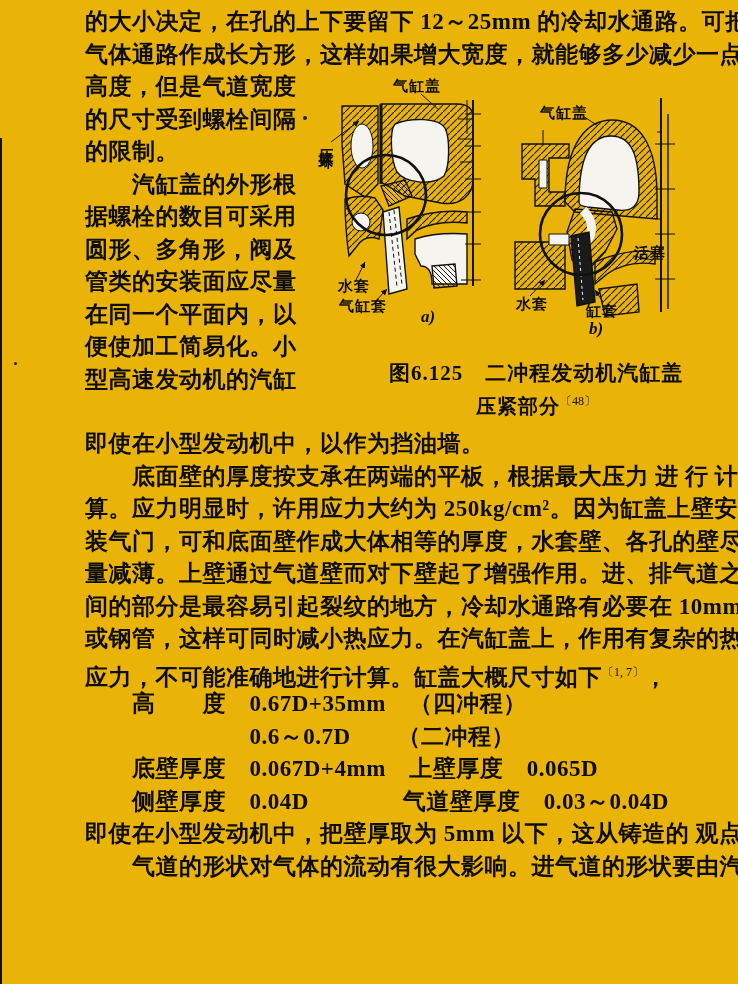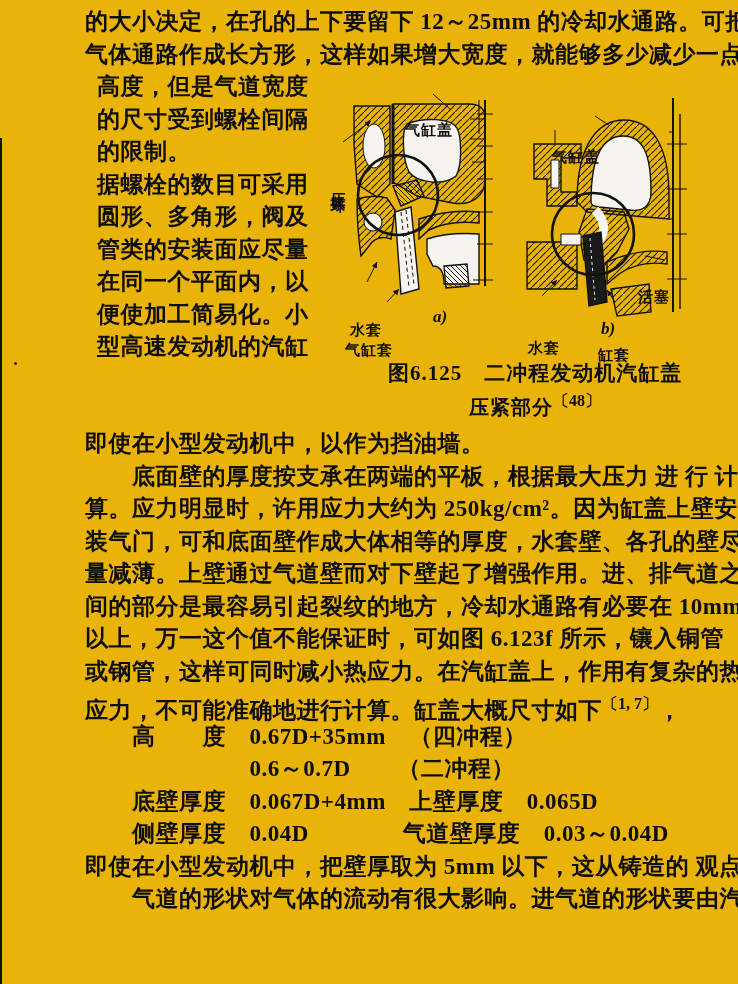--- a/index.html
+++ b/index.html
@@ -12,33 +12,33 @@
     color:#0d0d0d;
     font-weight:700;
   }
   .textarea{position:absolute;left:85px;top:6px;width:640px;}
   .line{
     height:32.5px;line-height:32.5px;
     font-size:23px;letter-spacing:0.5px;
     white-space:pre;overflow:visible;
   }
   .columns{display:flex;}
-  .leftcol{width:232px;flex:0 0 232px;margin-left:12px;}
+  .leftcol{width:232px;flex:0 0 232px;}
   .figwrap{position:relative;width:406px;height:357px;flex:0 0 406px;}
   .figsvg{position:absolute;left:0;top:13px;}
   .figlabel{
     position:absolute;font-size:15px;line-height:1.2;
-    font-weight:700;white-space:nowrap;letter-spacing:1px;margin-top:44px;
+    font-weight:700;white-space:nowrap;letter-spacing:1px;
   }
   .vert{writing-mode:vertical-rl;letter-spacing:3px;}
   .figtag{position:absolute;font-size:17px;font-weight:700;font-style:italic;}
-  .caption{position:absolute;left:3px;top:287px;width:100%;text-align:center;}
+  .caption{position:absolute;left:16px;top:287px;width:100%;text-align:center;}
   .cap1{font-size:21px;font-weight:700;letter-spacing:1px;height:30px;line-height:30px;white-space:pre;}
   .cap2{font-size:20px;font-weight:700;letter-spacing:1px;height:26px;line-height:26px;}
-  sup{font-size:16px;font-weight:700;vertical-align:super;letter-spacing:0;}
+  sup{font-size:12px;font-weight:400;vertical-align:super;letter-spacing:0;}
   .edge-line{position:absolute;left:0;top:138px;width:2px;height:846px;background:#111;}
   .speck{position:absolute;background:#222;border-radius:50%;}
 </style>
 </head>
 <body>
 
 <div class="page">
   <div class="edge-line"></div>
   <div class="speck" style="left:303px;top:116px;width:4px;height:4px;"></div>
   <div class="speck" style="left:14px;top:362px;width:3px;height:3px;"></div>
@@ -46,20 +46,21 @@
   <div class="textarea">
 
     <div class="line">的大小决定，在孔的上下要留下 12～25mm 的冷却水通路。可把</div>
     <div class="line">气体通路作成长方形，这样如果增大宽度，就能够多少减少一点</div>
 
     <div class="columns">
       <div class="leftcol">
         <div class="line">高度，但是气道宽度</div>
         <div class="line">的尺寸受到螺栓间隔</div>
         <div class="line">的限制。</div>
+        <div class="line">　　汽缸盖的外形根</div>
         <div class="line">据螺栓的数目可采用</div>
         <div class="line">圆形、多角形，阀及</div>
         <div class="line">管类的安装面应尽量</div>
         <div class="line">在同一个平面内，以</div>
         <div class="line">便使加工简易化。小</div>
         <div class="line">型高速发动机的汽缸</div>
       </div>
 
       <div class="figwrap">
         <svg class="figsvg" width="406" height="258" viewBox="0 0 406 258">
@@ -142,43 +143,42 @@
             <path d="M266,32 L281,42" stroke-width="1"></path>
             <path d="M213,212 L228,196" stroke-width="1" marker-end="url(#arr)"></path>
             <path d="M286,218 L278,206" stroke-width="1" marker-end="url(#arr)"></path>
             <path d="M316,172 L336,176" stroke-width="1"></path>
           </g>
         </svg>
 
         <div class="figlabel" style="left:76px;top:6px;">气缸盖</div>
         <div class="figlabel vert" style="left:0px;top:66px;">压紧环</div>
         <div class="figlabel" style="left:21px;top:206px;">水套</div>
-        <div class="figlabel" style="left:16px;top:226px;">气缸套</div>
+        <div class="figlabel" style="left:22px;top:226px;">气缸套</div>
         <div class="figtag" style="left:104px;top:236px;">a)</div>
 
         <div class="figlabel" style="left:223px;top:33px;">气缸盖</div>
-        <div class="figlabel" style="left:309px;top:173px;">活塞</div>
+        <div class="figlabel" style="left:317px;top:173px;">活塞</div>
         <div class="figlabel" style="left:199px;top:224px;">水套</div>
         <div class="figlabel" style="left:269px;top:231px;">缸套</div>
         <div class="figtag" style="left:272px;top:248px;">b)</div>
 
         <div class="caption">
           <div class="cap1">图6.125　二冲程发动机汽缸盖</div>
           <div class="cap2"><span>压紧部分</span><sup>〔48〕</sup></div>
         </div>
       </div>
     </div>
 
     <div class="line">即使在小型发动机中，以作为挡油墙。</div>
     <div class="line">　　底面壁的厚度按支承在两端的平板，根据最大压力 进 行 计</div>
     <div class="line">算。应力明显时，许用应力大约为 250kg/cm²。因为缸盖上壁安</div>
     <div class="line">装气门，可和底面壁作成大体相等的厚度，水套壁、各孔的壁尽</div>
     <div class="line">量减薄。上壁通过气道壁而对下壁起了增强作用。进、排气道之</div>
     <div class="line">间的部分是最容易引起裂纹的地方，冷却水通路有必要在 10mm</div>
-    <div class="line">以上，万一这个值不能保证时，可如图 6.123f 所示，镶入铜管</div>
     <div class="line">或钢管，这样可同时减小热应力。在汽缸盖上，作用有复杂的热</div>
 
     <div class="line"><span>应力，不可能准确地进行计算。缸盖大概尺寸如下</span><sup>〔1, 7〕</sup><span>，</span></div>
 
     <div class="line">　　高　　度　0.67D+35mm　（四冲程）</div>
     <div class="line">　　　　　　　0.6～0.7D　　（二冲程）</div>
     <div class="line">　　底壁厚度　0.067D+4mm　上壁厚度　0.065D</div>
     <div class="line">　　侧壁厚度　0.04D　　　　气道壁厚度　0.03～0.04D</div>
 
     <div class="line">即使在小型发动机中，把壁厚取为 5mm 以下，这从铸造的 观点</div>

